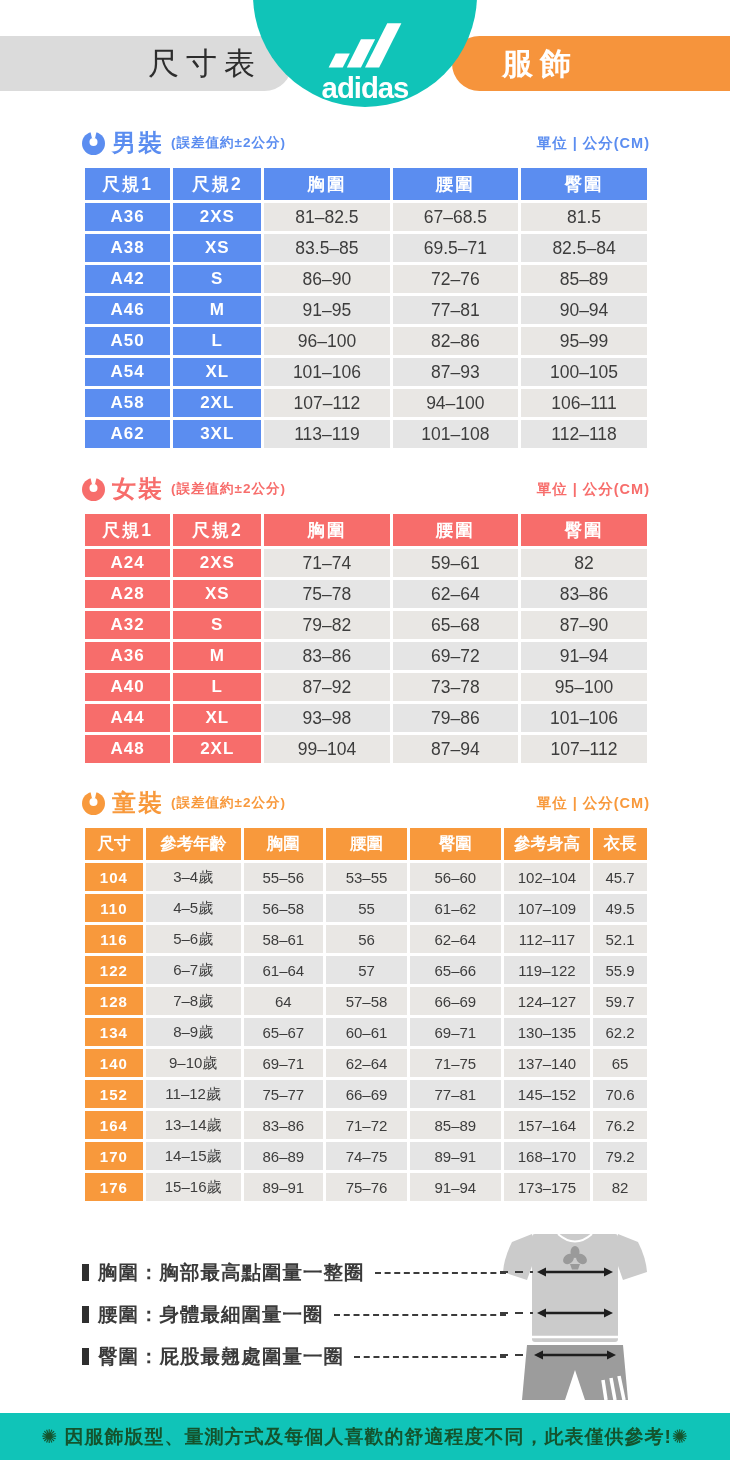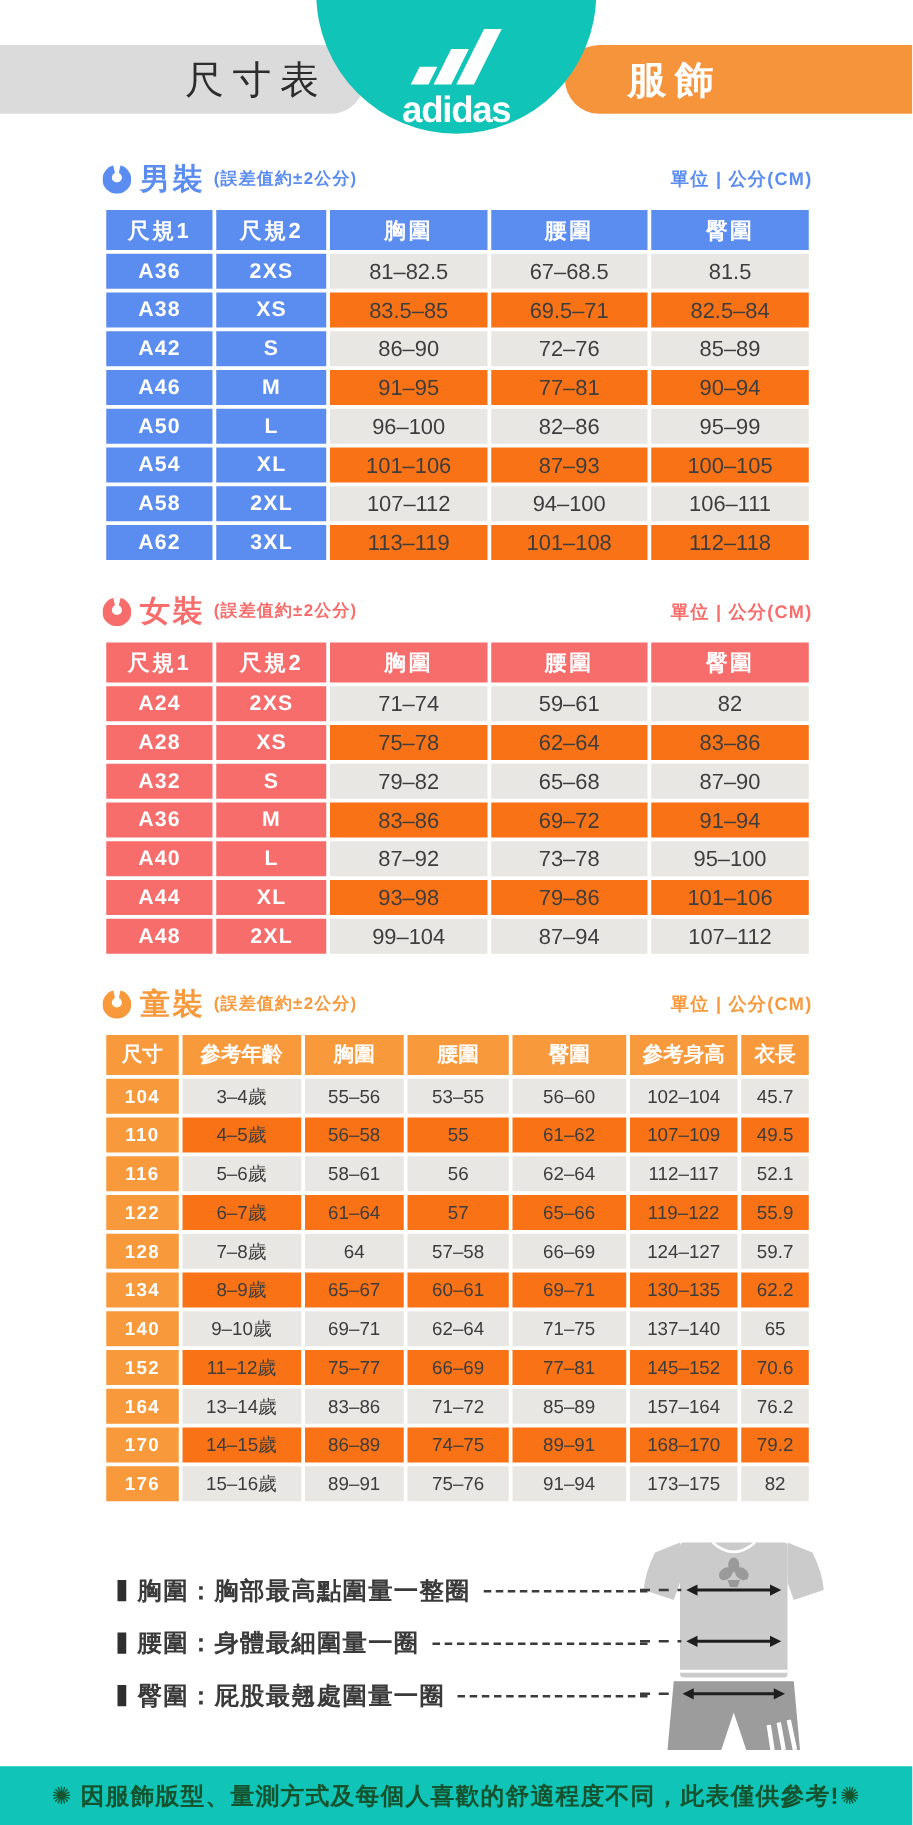--- a/index.html
+++ b/index.html
@@ -29,26 +29,26 @@
   .sec-unit{font-size:14.5px;font-weight:bold;letter-spacing:1px;}
 
   table.size-table{border-collapse:separate;border-spacing:3px;width:100%;table-layout:fixed;
     margin-top:5px;}
   table.size-table th{background:var(--accent);color:#fff;font-weight:bold;font-size:17.5px;
     height:24px;padding:4px;letter-spacing:2px;}
   table.size-table td{text-align:center;font-size:17.5px;color:#3d3d3d;height:28px;padding:0;}
   table.size-table td.key{background:var(--accent);color:#fff;font-weight:bold;font-size:17px;
     letter-spacing:1px;}
   tr.r-odd td.val{background:#e9e7e4;}
-  tr.r-even td.val{background:#f97316;}
+  tr.r-even td.val{background:#e5e5e5;}
   [data-section="2"] table.size-table td{font-size:15px;}
   [data-section="2"] table.size-table th{font-size:16.5px;letter-spacing:0;}
 
   
-  .legend{position:absolute;left:12px;top:1222px;width:608px;height:182px;}
+  .legend{position:absolute;left:0;top:1222px;width:608px;height:182px;}
   .legend-row{position:absolute;left:82px;width:424px;height:25px;display:flex;align-items:center;}
   .legend-marker{width:7px;height:17px;background:#2f2f2f;margin-right:9px;flex:none;}
   .legend-label{font-size:19.5px;font-weight:bold;color:#3a3a3a;letter-spacing:1px;white-space:nowrap;}
   .legend-dash{flex:1;height:0;border-top:2px dashed #3b3b3b;margin-left:10px;}
   .tshirt{position:absolute;left:500px;top:0;}
 
   
   .footer{position:absolute;left:0;bottom:0;width:730px;height:47px;background:#10c4b8;
     display:flex;align-items:center;justify-content:center;}
   .footer span{color:#14532d;font-size:19px;font-weight:bold;letter-spacing:1px;}

